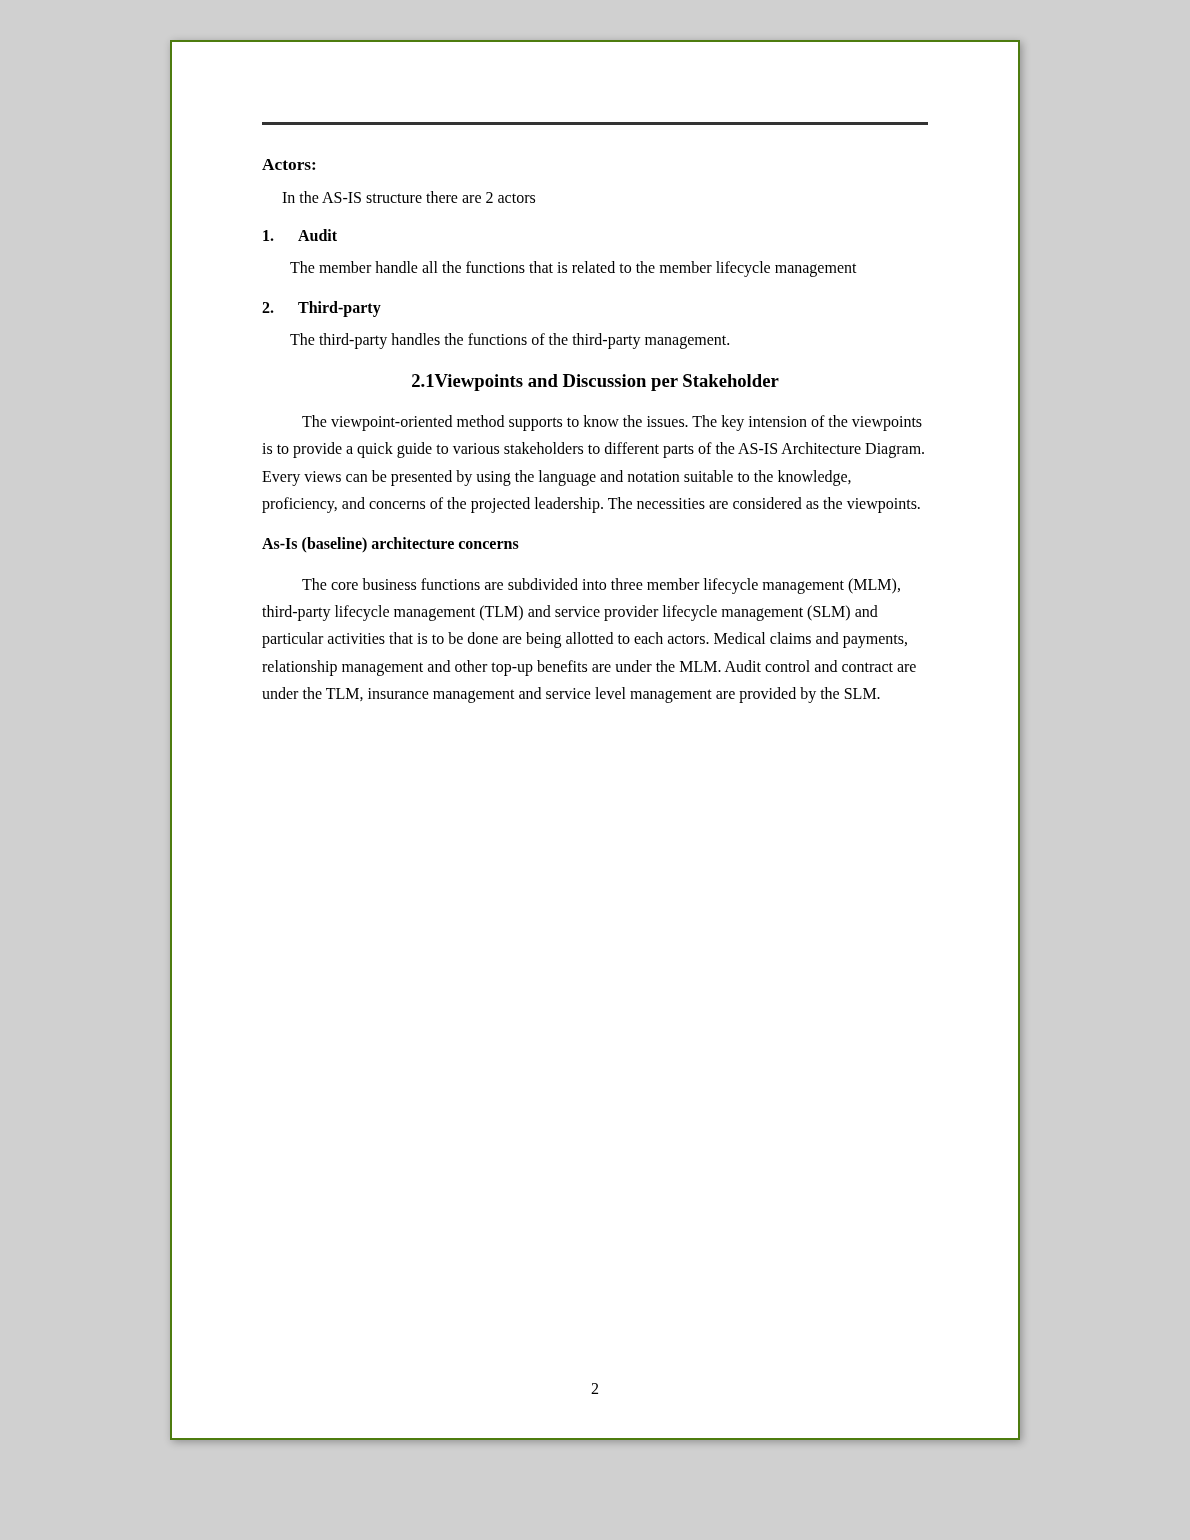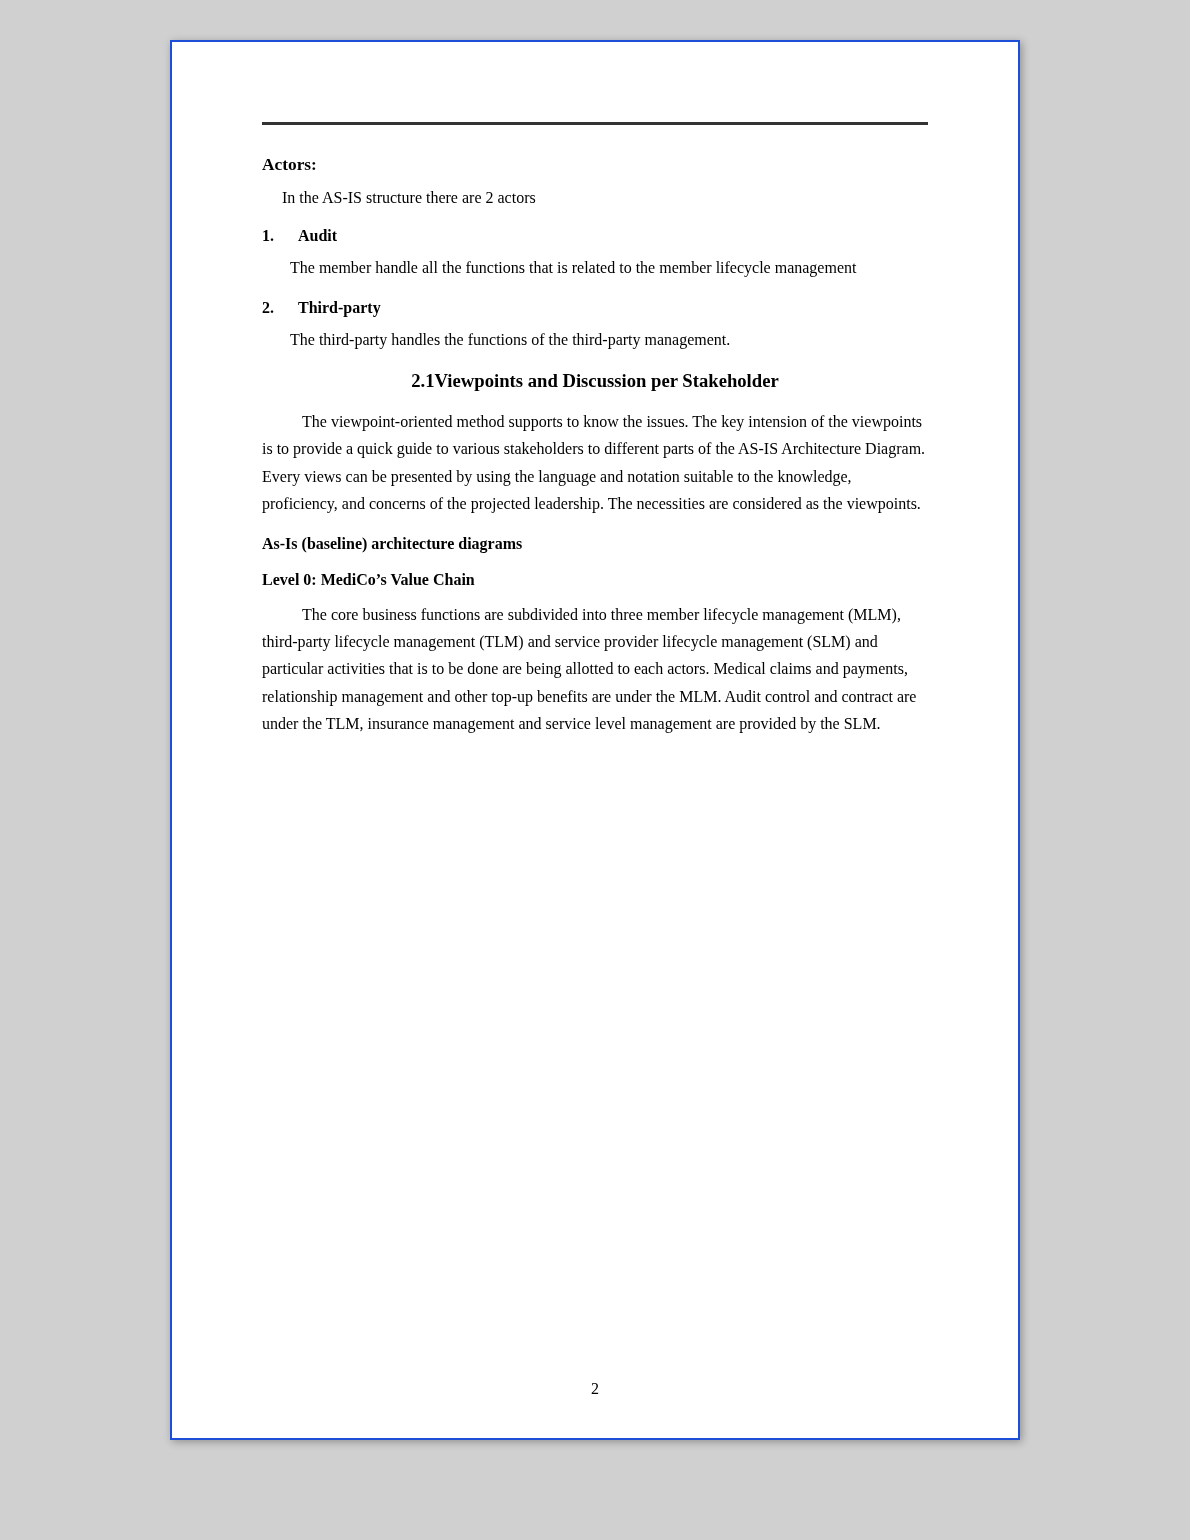--- a/index.html
+++ b/index.html
@@ -15,21 +15,21 @@
       align-items: flex-start;
       min-height: 1540px;
       font-family: "Times New Roman", Times, serif;
       padding: 40px 20px;
     }
 
     .page {
       width: 850px;
       min-height: 1400px;
       background: #ffffff;
-      border: 2px solid #1d4ed8;
+      border: 2px solid #4d7c0f;
       padding: 80px 90px 80px 90px;
       position: relative;
       box-shadow: 2px 2px 8px rgba(0,0,0,0.3);
     }
 
     .section {
       margin-bottom: 18px;
     }
 
     .actors-label {
@@ -139,25 +139,24 @@
         <div class="item-description">The third-party handles the functions of the third-party management.</div>
       </div>
     </div>
 
     <div class="section" style="margin-top: 10px;">
       <div class="section-heading">2.1Viewpoints and Discussion per Stakeholder</div>
       <div class="body-text">The viewpoint-oriented method supports to know the issues. The key intension of the viewpoints is to provide a quick guide to various stakeholders to different parts of the AS-IS Architecture Diagram. Every views can be presented by using the language and notation suitable to the knowledge, proficiency, and concerns of the projected leadership. The necessities are considered as the viewpoints.</div>
     </div>
 
     <div class="section">
-      <div class="subsection-heading">As-Is (baseline) architecture diagrams</div>
+      <div class="subsection-heading">As-Is (baseline) architecture concerns</div>
     </div>
 
     <div class="section">
-      <div class="subsection-heading">Level 0: MediCo’s Value Chain</div>
       <div class="body-text-noindent">
         <span style="display:inline-block; width:40px;"></span><span>The core business functions are subdivided into three member lifecycle management (MLM), third-party lifecycle management (TLM) and service provider lifecycle management (SLM) and particular activities that is to be done are being allotted to each actors. Medical claims and payments, relationship management and other top-up benefits are under the MLM. Audit control and contract are under the TLM, insurance management and service level management are provided by the SLM.</span>
       </div>
     </div>
 
   </div>
 
   <div class="page-number">2</div>
 </div>
 

